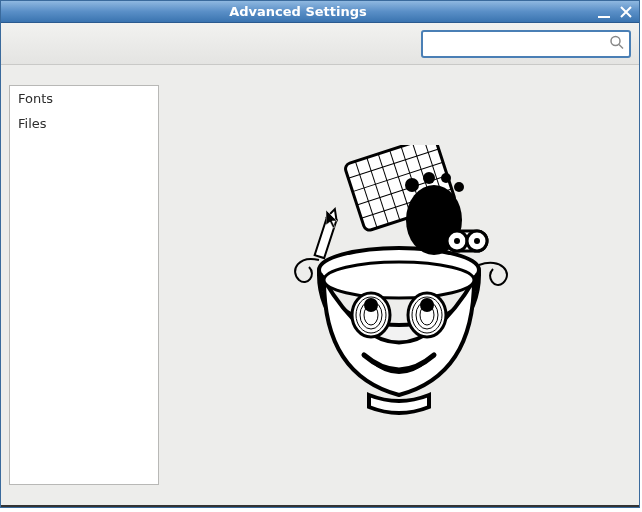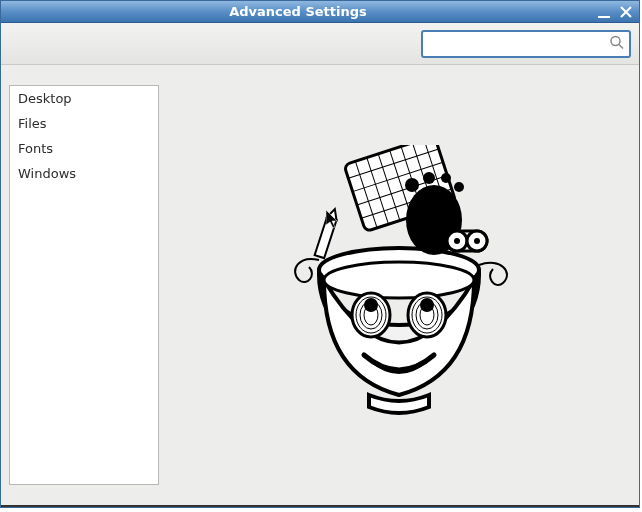--- a/index.html
+++ b/index.html
@@ -150,24 +150,22 @@
         <svg width="16" height="16" viewBox="0 0 16 16">
             <circle cx="6.5" cy="6.5" r="4.5" fill="none" stroke="#888" stroke-width="1.5"></circle>
             <line x1="10" y1="10" x2="14" y2="14" stroke="#888" stroke-width="1.5"></line>
           </svg>
       </span>
     </div>
   </div>
 
   <div class="body-area">
     <div class="sidebar">
-      <div class="sidebar-item"><span>Desktop</span></div>
+      <div class="sidebar-item"><span>Fonts</span></div>
       <div class="sidebar-item"><span>Files</span></div>
-      <div class="sidebar-item"><span>Fonts</span></div>
-      <div class="sidebar-item"><span>Windows</span></div>
     </div>
 
     <div class="main-pane">
       <svg class="mascot" viewBox="0 0 260 280">
 
         <path d="M50 115 C 30 110, 20 125, 30 135 C 38 142, 48 130, 40 122" fill="none" stroke="#000" stroke-width="2"></path>
         <path d="M210 120 C 232 112, 245 128, 234 138 C 226 145, 216 132, 224 124" fill="none" stroke="#000" stroke-width="2"></path>
 
         <path d="M50 130 A 80 80 0 0 0 210 130 L 210 125 A 80 55 0 0 1 50 125 Z" fill="#f2f2f2" stroke="#000" stroke-width="4"></path>
         <ellipse cx="130" cy="125" rx="80" ry="22" fill="#fff" stroke="#000" stroke-width="4"></ellipse>

